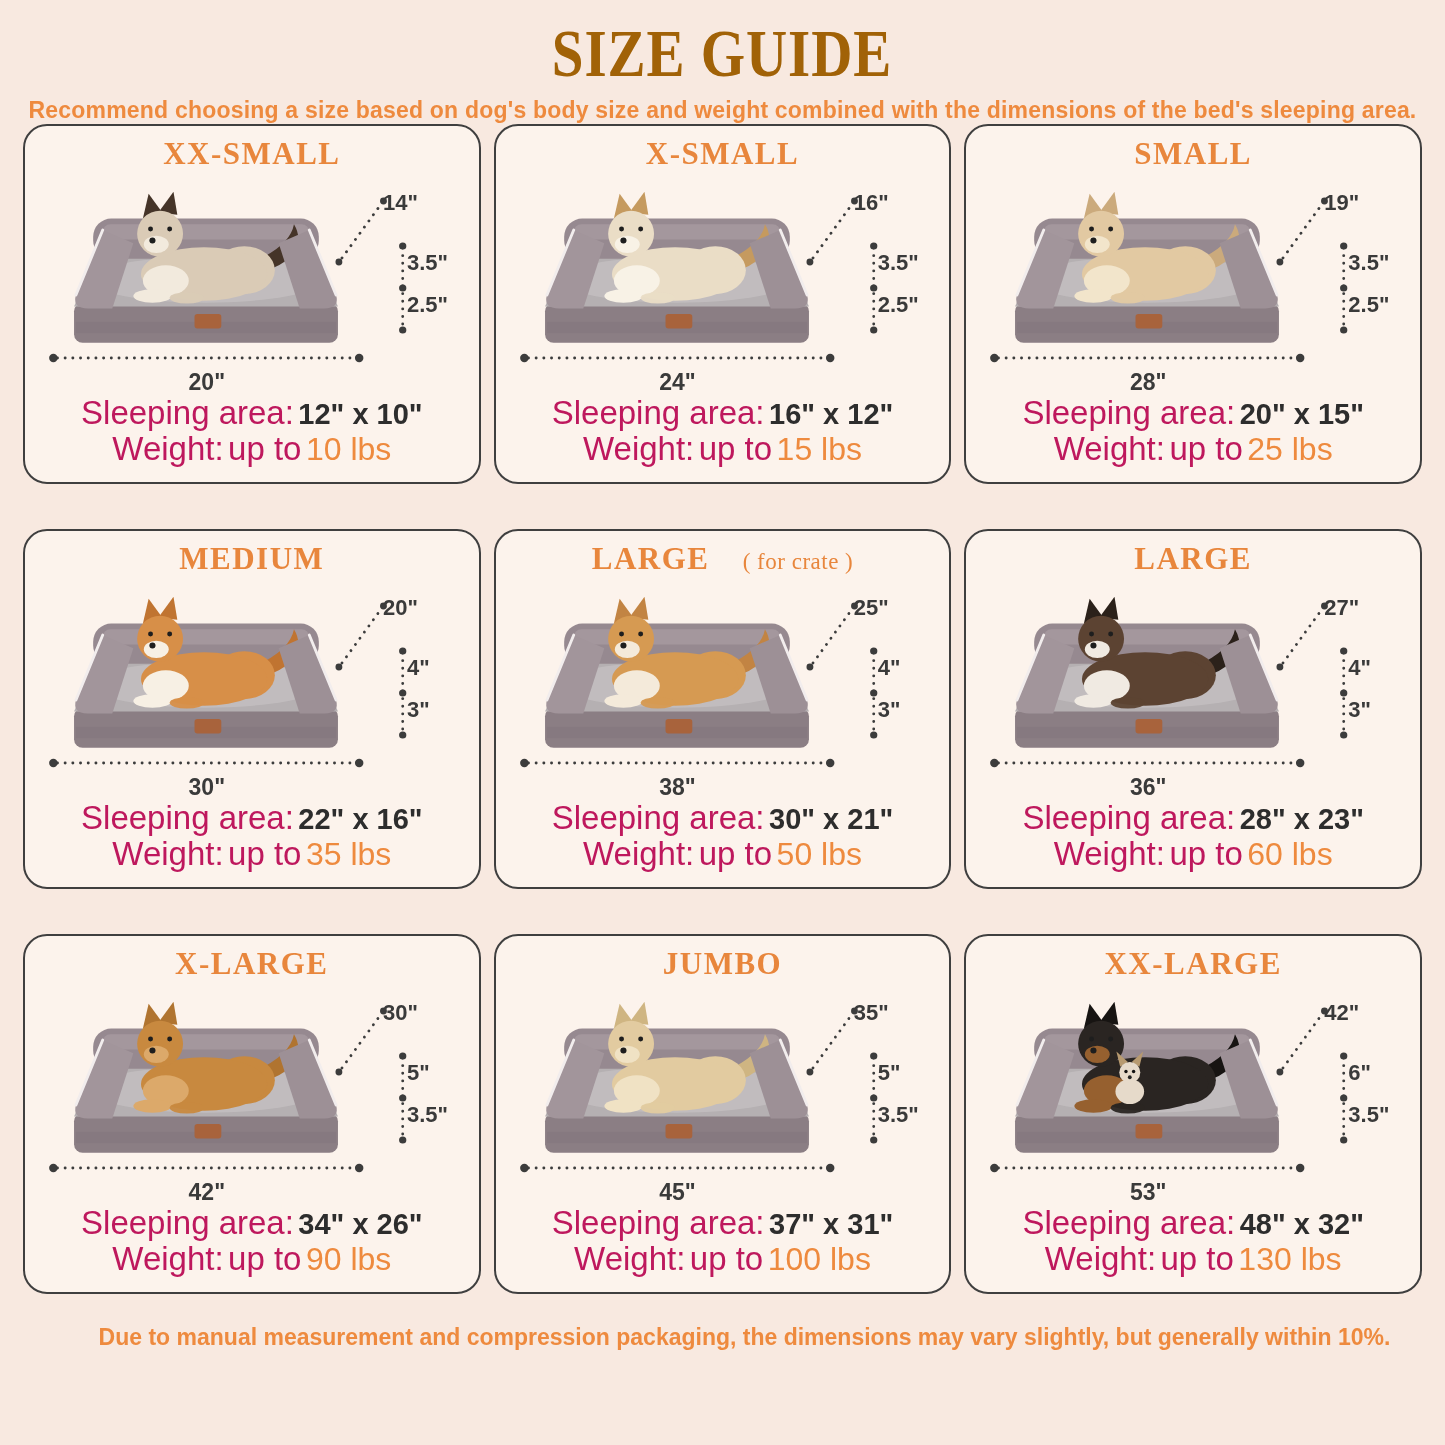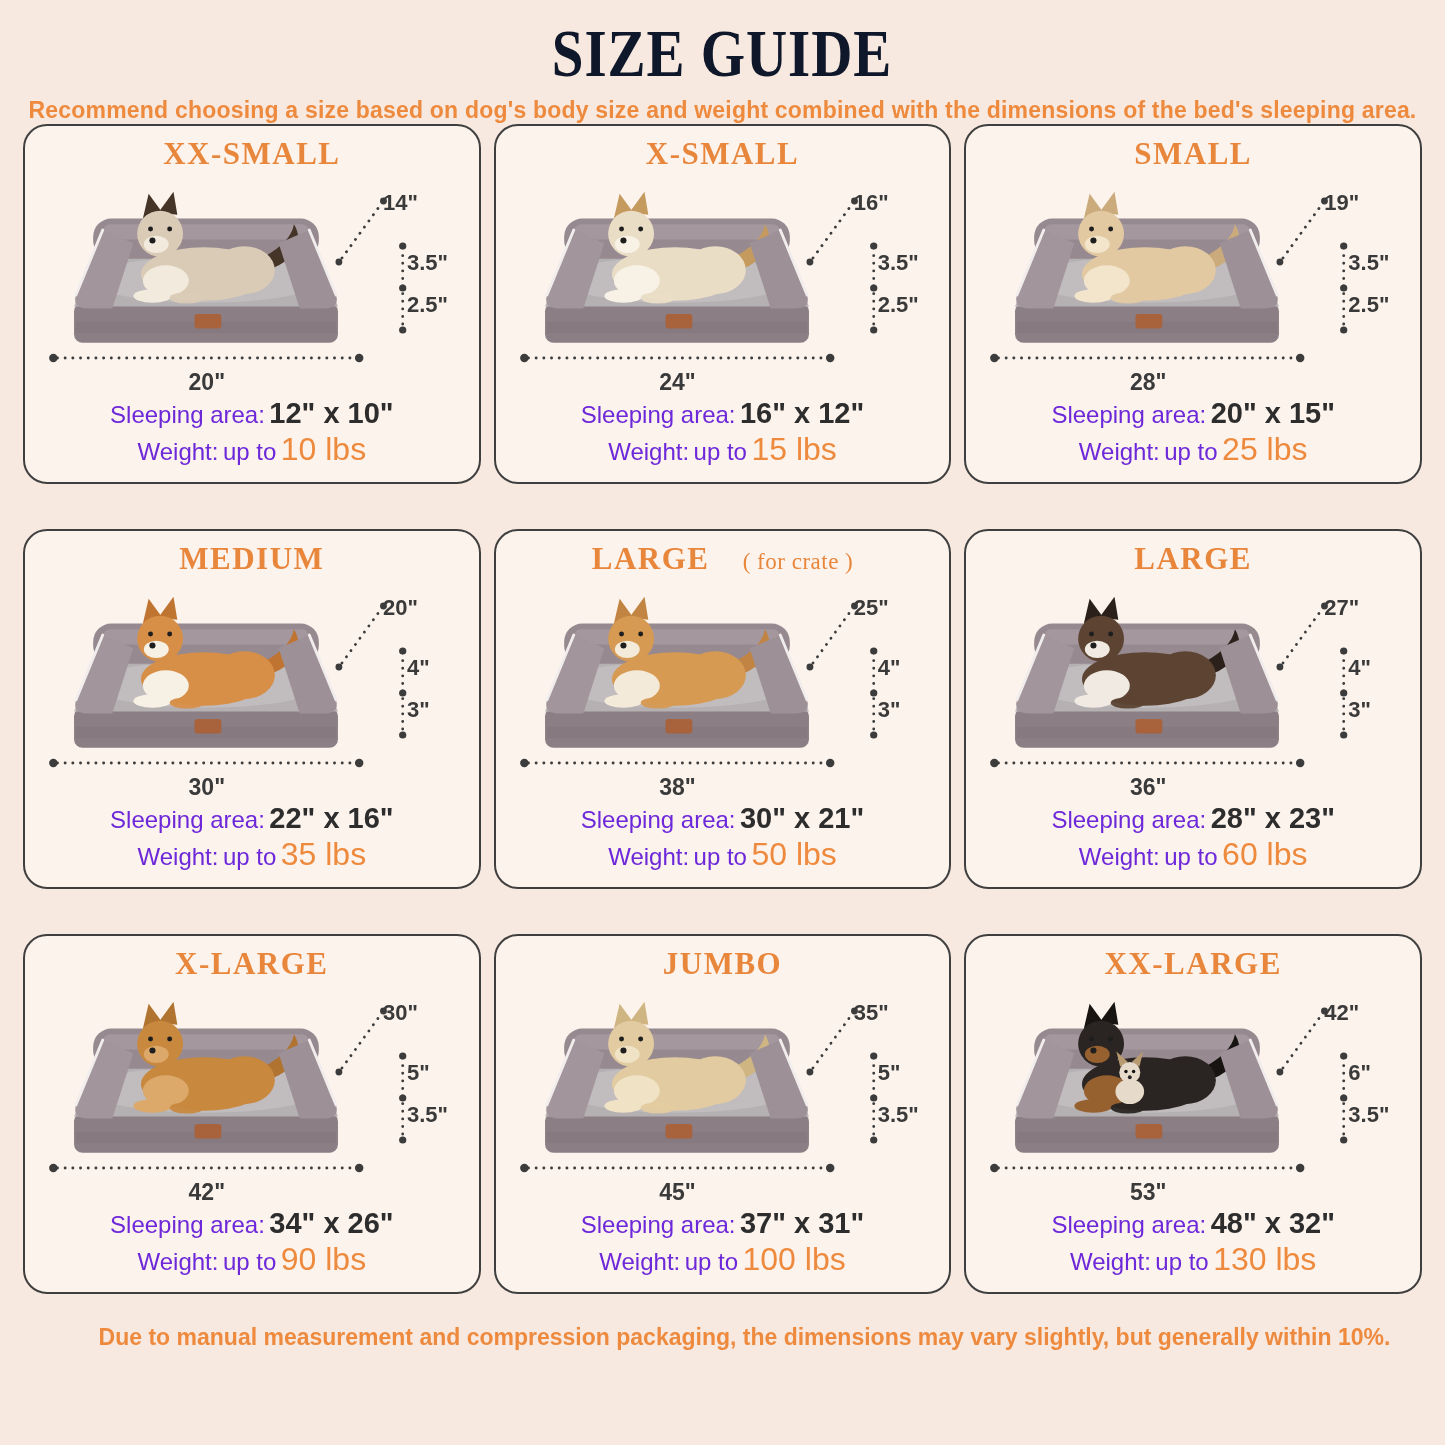--- a/index.html
+++ b/index.html
@@ -13,21 +13,21 @@
   .page { width:1445px; height:1445px; position:relative; }
 
   
   .main-title {
     text-align:center;
     margin:18px 0 8px 0;
     font-family:"Liberation Serif","DejaVu Serif",serif;
     font-weight:700;
     font-size:62px;
     line-height:1.15;
-    color:#0f172a;
+    color:#a16207;
   }
   .main-title .squeeze { display:inline-block; transform:scale(.92,1.1); letter-spacing:1px; }
   .subtitle {
     text-align:center;
     font-size:23px;
     font-weight:700;
     color:#EE8A3E;
     letter-spacing:.2px;
   }
 
@@ -95,21 +95,21 @@
     font-weight:700;
     color:#3A3A3A;
     height:26px; line-height:24px;
   }
 
   .sleep-line, .weight-line {
     text-align:center;
     height:36px; line-height:34px;
     white-space:nowrap;
   }
-  .sleep-line .k, .weight-line .k { font-size:24px; color:#6d28d9; }
+  .sleep-line .k, .weight-line .k { font-size:33px; color:#be185d; }
   .sleep-line .v { font-size:29px; font-weight:700; color:#2D2D2D; }
   .weight-line .w { font-size:32px; font-weight:400; color:#EE8A3E; }
 
   
   .footnote {
     text-align:center;
     margin-top:30px;
     font-size:23px;
     font-weight:700;
     color:#EE8A3E;

